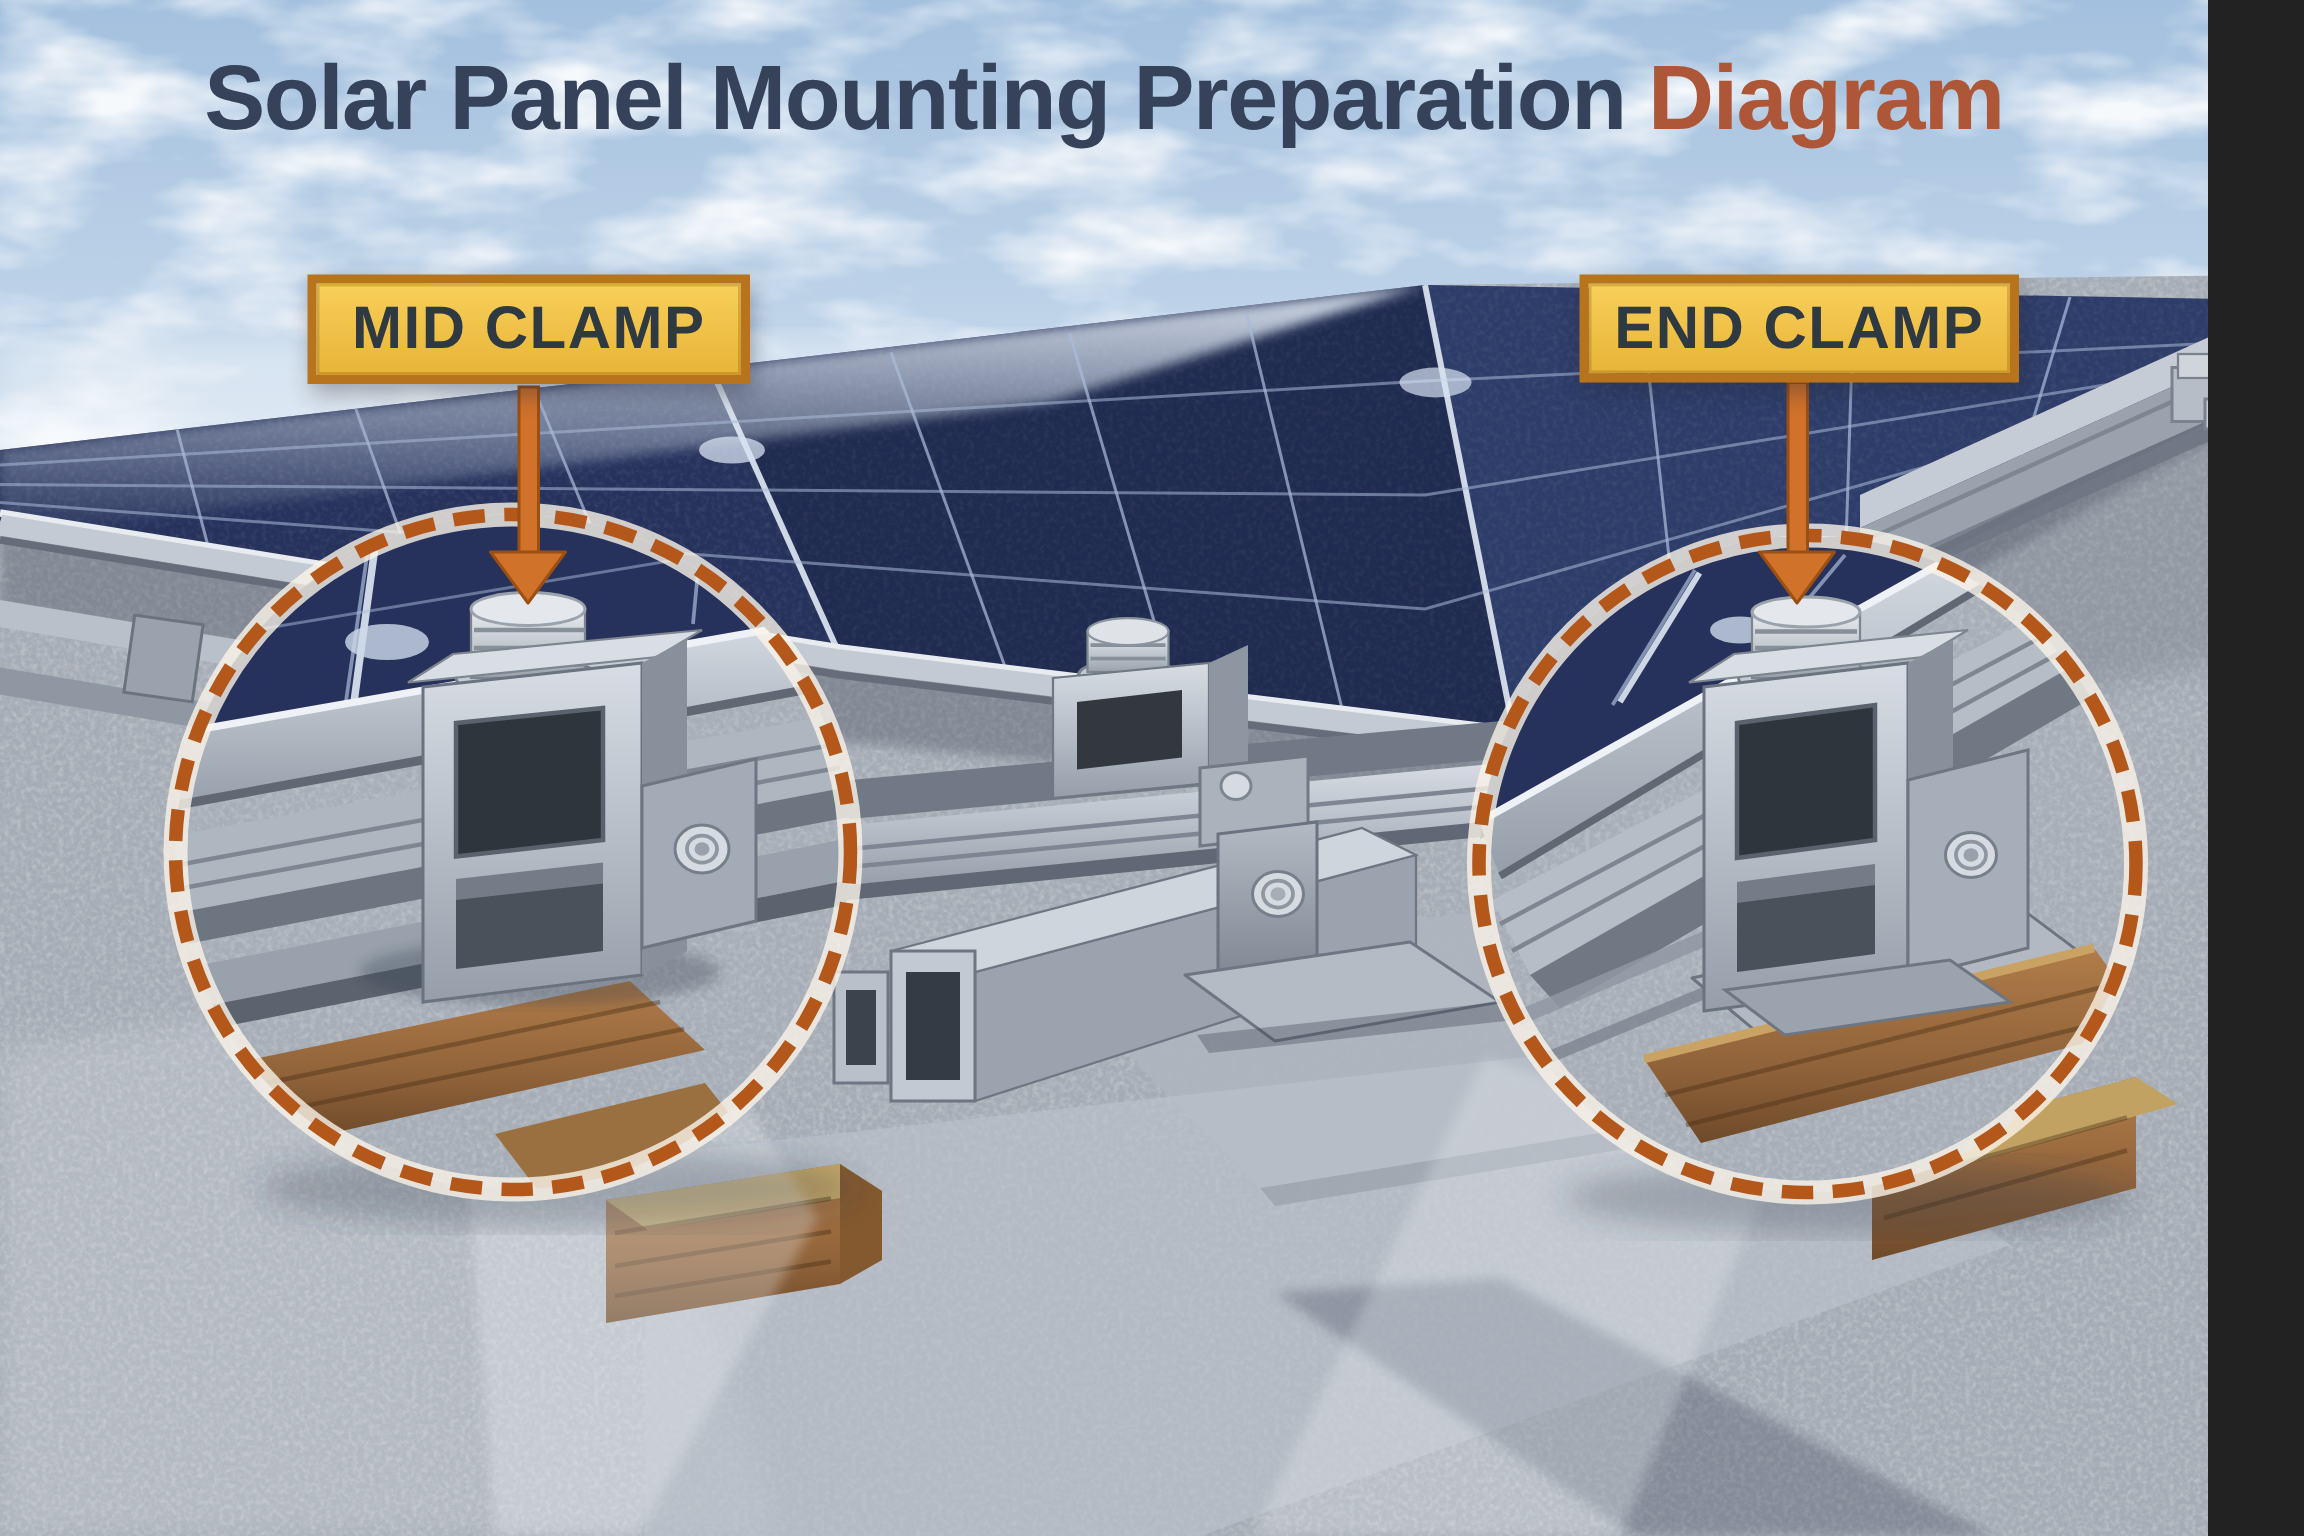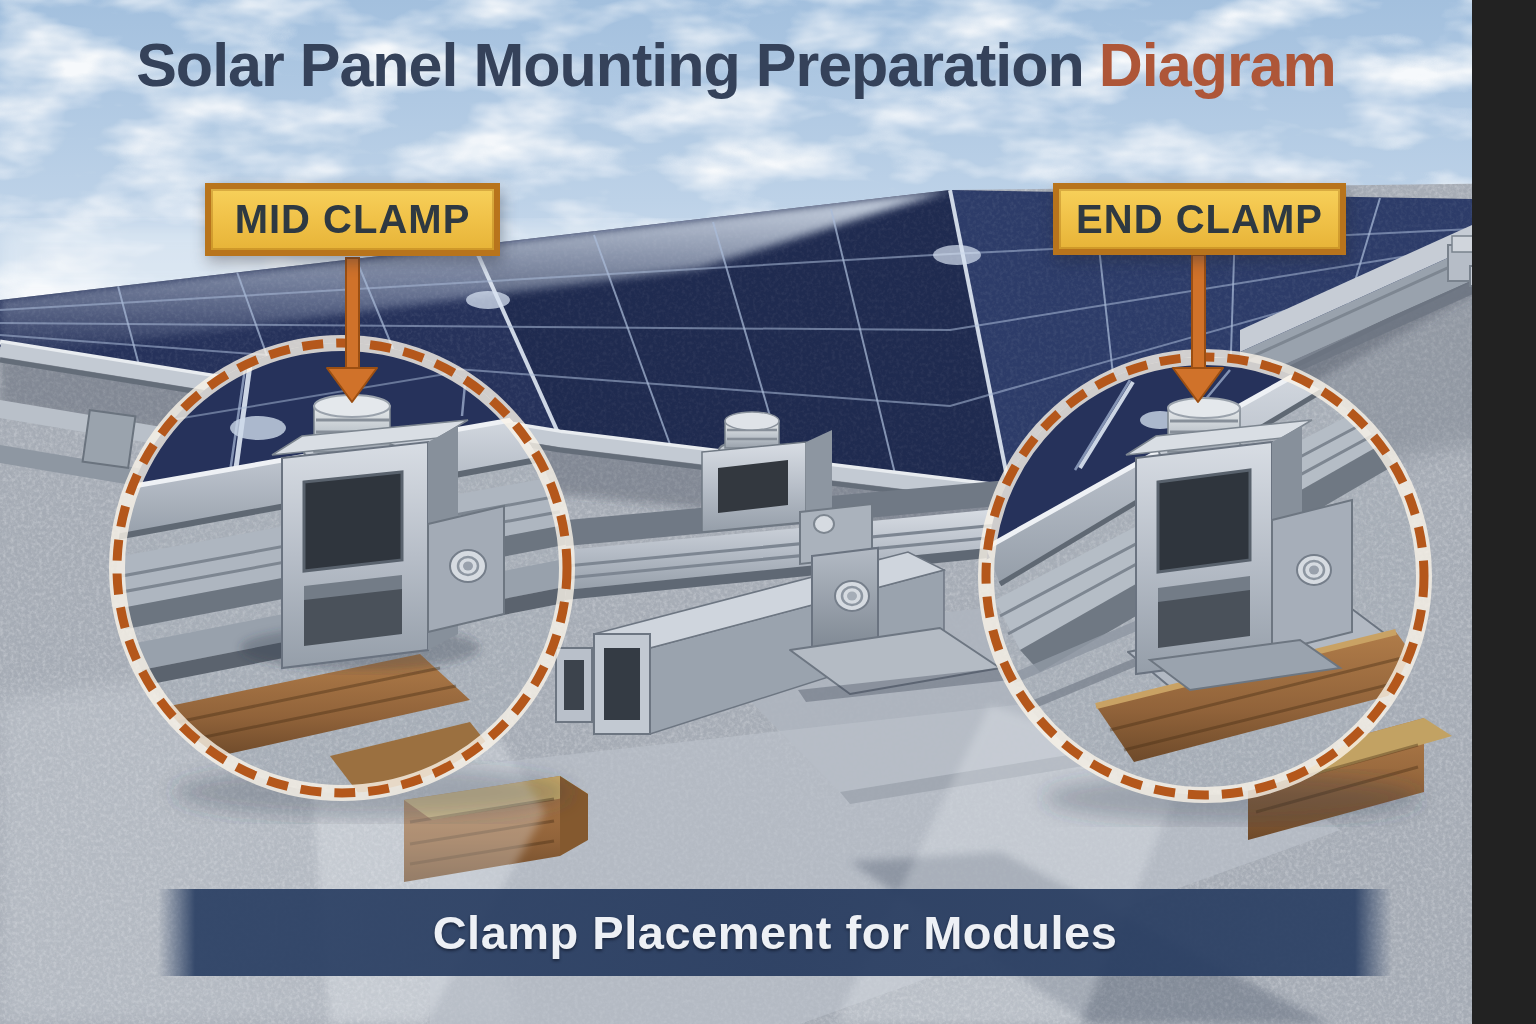--- a/index.html
+++ b/index.html
@@ -338,16 +338,13 @@
     <path d="M1192,255 L1205,255 L1205,370 L1192,370 Z" style="fill:var(--arrow-orange,#d0722a)" stroke="#9c4f12" stroke-width="2"></path>
     <path d="M1173,368 L1223,368 L1198,402 Z" style="fill:var(--arrow-orange,#d0722a)" stroke="#9c4f12" stroke-width="2" stroke-linejoin="round"></path>
   </g>
 </svg>
 
   <div class="title"><span>Solar Panel Mounting Preparation</span><span class="accent">Diagram</span></div>
 
   <div class="callout-label mid">MID CLAMP</div>
   <div class="callout-label end">END CLAMP</div>
 
-  <div class="caption-bar">
-    <span>Clamp Placement for Modules</span>
-  </div>
 </div>
 
 </body></html>

